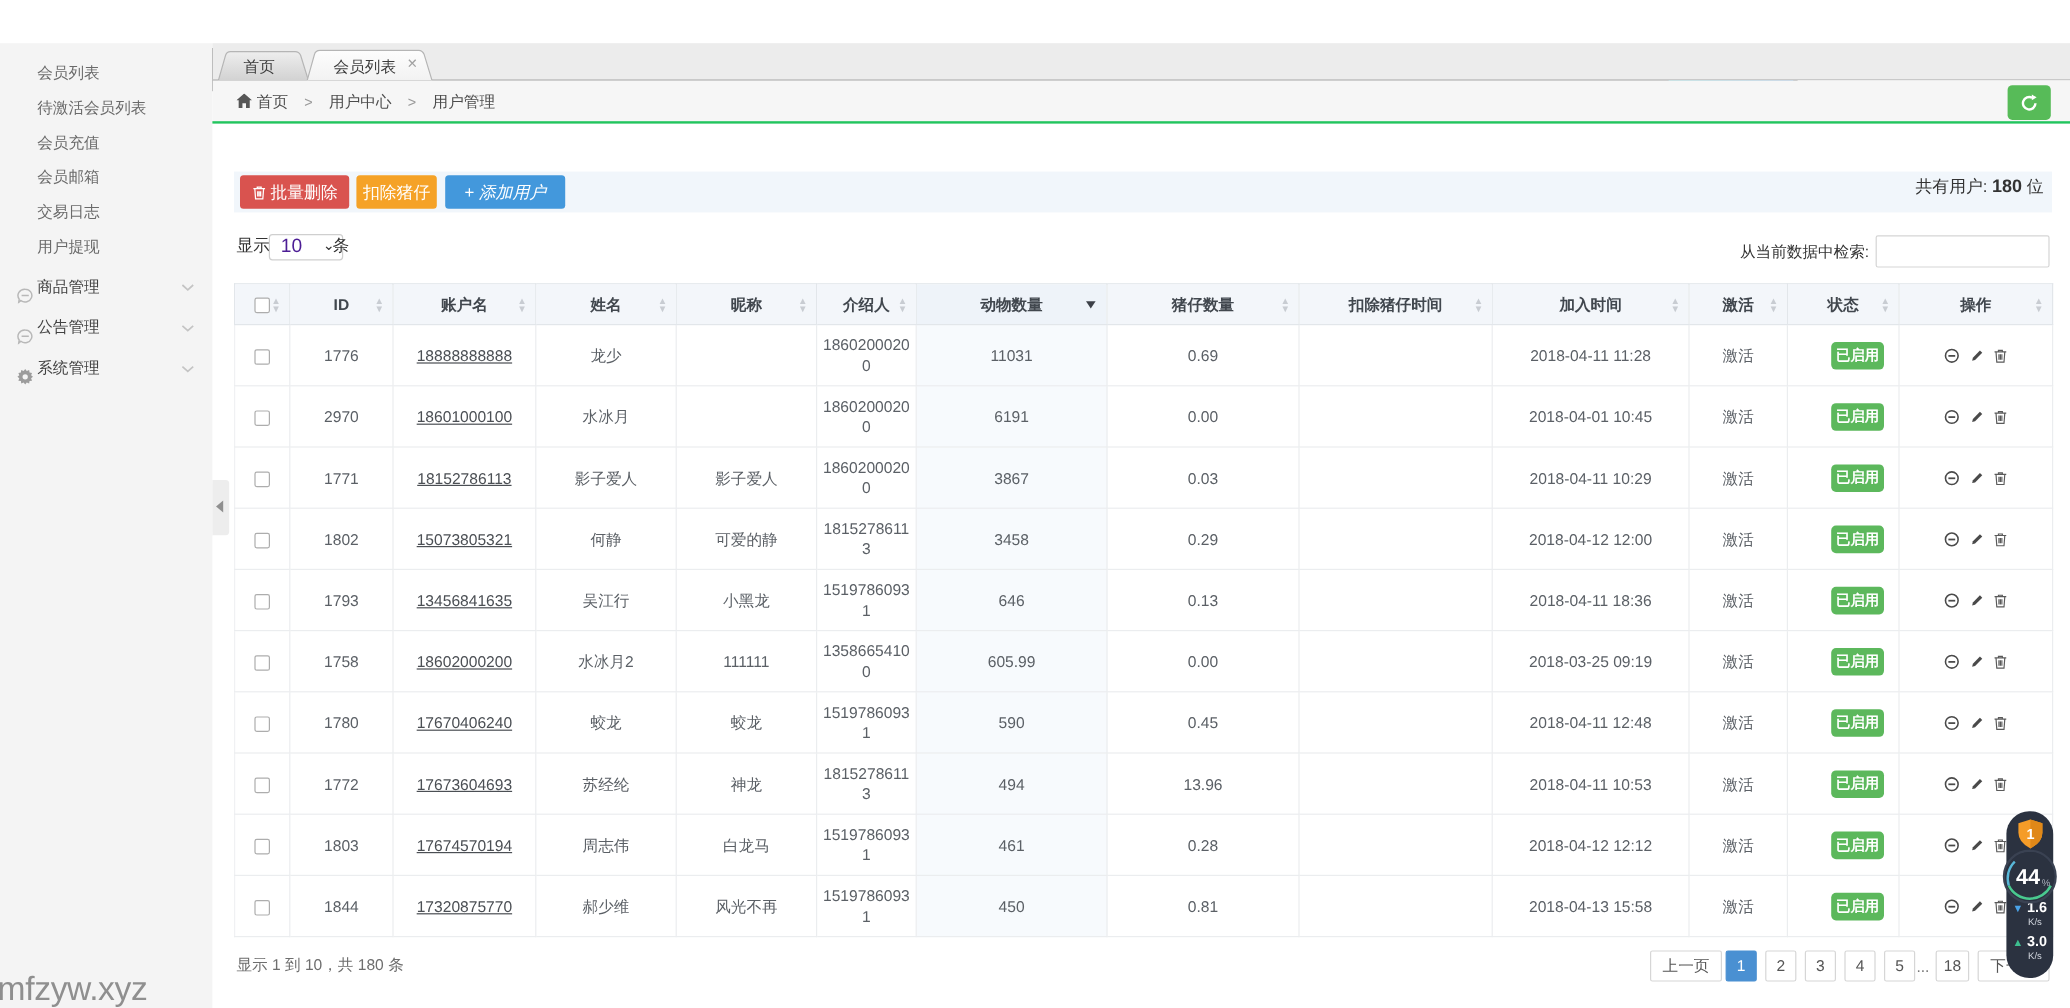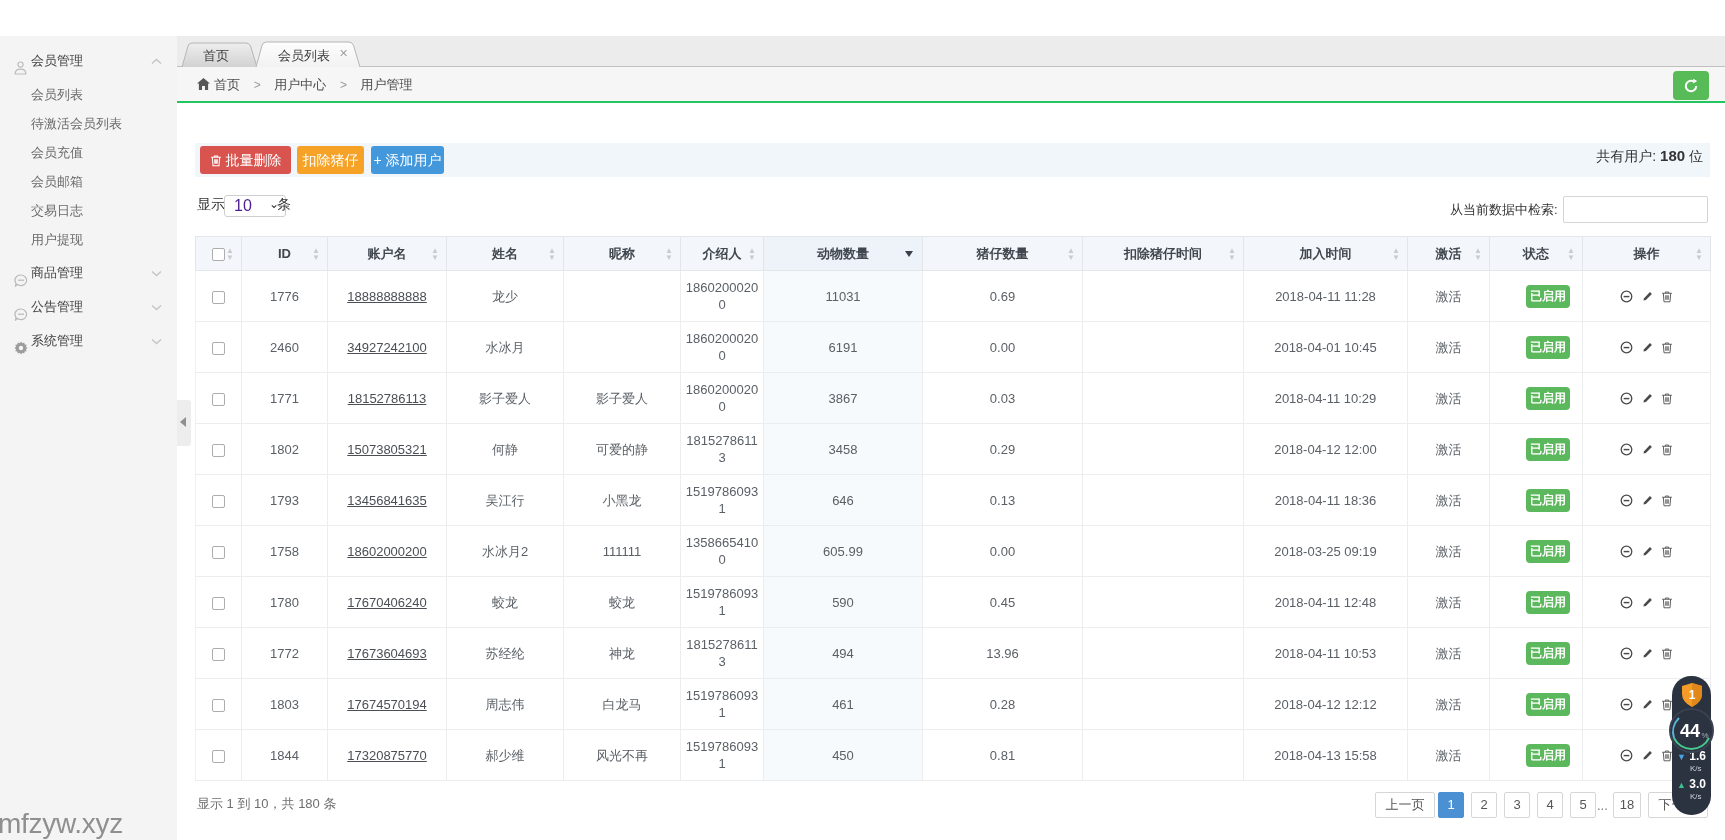--- a/index.html
+++ b/index.html
@@ -30,21 +30,21 @@
 #tabstrip { left:177px; top:36px; width:1548px; height:31px; background:#ececec; border-bottom:1px solid #c0c0c0; }
 #crumb { left:177px; top:67px; width:1548px; height:36px; background:#f6f6f6; border-bottom:2px solid #22c55e; font-size:13px; color:#4c4c4c; }
 #crumb .sep { color:#9a9a9a; margin:0 10px; font-size:12px; }
 #refreshbtn { left:1673px; top:71px; width:36px; height:29px; background:#57bb58; border-radius:4px; }
 
 
 #toolband { left:195px; top:143px; width:1515px; height:34px; background:#f1f6fb; }
 .btn { position:absolute; top:146px; height:28px; border-radius:3px; color:#fff; font-size:14px; text-align:center; line-height:28px; }
 #btn-del { left:200px; width:91px; background:#d9534f; }
 #btn-kou { left:297px; width:67px; background:#f5a227; }
-#btn-add { left:371px; width:73px; background:#4398dc; }
+#btn-add { left:371px; width:100px; background:#4398dc;font-style:italic; }
 #totaluser { top:147px; right:22px; font-size:14px; color:#333; }
 #lenrow { left:197px; top:196px; font-size:14px; color:#333; }
 #lensel { left:224px; top:195px; width:62px; height:22px; border:1px solid #cfcfcf; border-radius:3px; background:#fff; font-size:16px; color:#4c1d95; padding-left:9px; line-height:20px; }
 #lensel:after { content:"⌄"; position:absolute; right:6px; top:-2px; color:#333; font-size:12px; }
 #searchlab { left:1450px; top:201px; font-size:13px; color:#333; }
 #searchbox { left:1563px; top:196px; width:145px; height:27px; border:1px solid #d5d5d5; border-radius:2px; background:#fff; }
 
 
 #tbl { left:195px; top:236px; width:1515px; border-collapse:collapse; table-layout:fixed; font-size:13px; color:#5b6066; }
 #tbl th { height:34px; background:#f3f6fa; border:1px solid #e2e6ea; font-weight:bold; color:#41474e; font-size:13px; position:relative; }
@@ -72,30 +72,20 @@
 <div id="topbar" class="abs">
   <div id="addnew" class="abs"><span style="font-size:18px;font-weight:bold;vertical-align:-1px;">+</span> <span style="font-weight:bold;">新增</span> <svg width="11" height="7" viewBox="0 0 11 7" style="margin-left:2px;">
         <path d="M1 1.2 L5.5 5.8 L10 1.2" fill="none" stroke="#e8e8e8" stroke-width="1.6"></path>
       </svg></div>
   <div id="adminbox" class="abs">超级管理员&nbsp;&nbsp;<span style="font-size:15px;font-weight:bold;">admin</span></div>
   <div id="badge" class="abs">bygoukai.com</div>
 </div>
 
 <div id="sidebar" class="abs">
   <div style="height:8px;"></div>
-  <div class="mitem">
-      <span class="mico"><svg width="13" height="14" viewBox="0 0 13 14">
-          <circle cx="6.5" cy="3.6" r="2.6" fill="none" stroke="#bcbcbc" stroke-width="1.2"></circle>
-          <path d="M1.2 13 Q1.2 8.2 6.5 8.2 Q11.8 8.2 11.8 13 Z" fill="none" stroke="#bcbcbc" stroke-width="1.2"></path>
-        </svg></span>
-      <span class="mtxt">会员管理</span>
-      <span class="mcar"><svg width="11" height="7" viewBox="0 0 11 7">
-          <path d="M1 5.5 L5.5 1.5 L10 5.5" fill="none" stroke="#c4c4c4" stroke-width="1.4"></path>
-        </svg></span>
-    </div>
   <div style="height:2px;"></div>
   <div class="sitem">会员列表</div>
   <div class="sitem">待激活会员列表</div>
   <div class="sitem">会员充值</div>
   <div class="sitem">会员邮箱</div>
   <div class="sitem">交易日志</div>
   <div class="sitem">用户提现</div>
   <div style="height:2px;"></div>
   <div class="mitem">
       <span class="mico"><svg width="14" height="13" viewBox="0 0 14 13">
@@ -230,22 +220,22 @@
               <circle cx="8" cy="8" r="6.5" fill="none" stroke="#4a4a4a" stroke-width="1.6"></circle>
               <rect x="4.5" y="7.2" width="7" height="1.8" fill="#4a4a4a"></rect>
             </svg>&nbsp;&nbsp;<svg width="13" height="13" viewBox="0 0 16 16" style="vertical-align:-2px">
               <path d="M3 13 L3.8 10 L11 2.6 L13.4 5 L6 12.3 Z" fill="#4a4a4a"></path>
             </svg>&nbsp;&nbsp;<svg width="12" height="13" viewBox="0 0 14 16" style="vertical-align:-2px">
               <path d="M1 4 h12 M5 4 V2.5 h4 V4 M2.5 4 l.8 10.5 h7.4 L11.5 4 M5.5 6.5 v5.5 M7 6.5 v5.5 M8.5 6.5 v5.5" stroke="#5a5a5a" stroke-width="1.2" fill="none"></path>
             </svg></span></td>
 </tr>
 <tr>
 <td><span class="cb"></span></td>
-<td>2460</td>
-<td><span class="acct">34927242100</span></td>
+<td>2970</td>
+<td><span class="acct">18601000100</span></td>
 <td>水冰月</td>
 <td></td>
 <td><span style="display:inline-block;width:78px;word-break:break-all;">18602000200</span></td>
 <td class="sortcol">6191</td>
 <td>0.00</td>
 <td></td>
 <td>2018-04-01 10:45</td>
 <td>激活</td>
 <td><span class="badge-g">已启用</span></td>
 <td><span class="opsicons"><svg width="13" height="13" viewBox="0 0 16 16" style="vertical-align:-2px">

